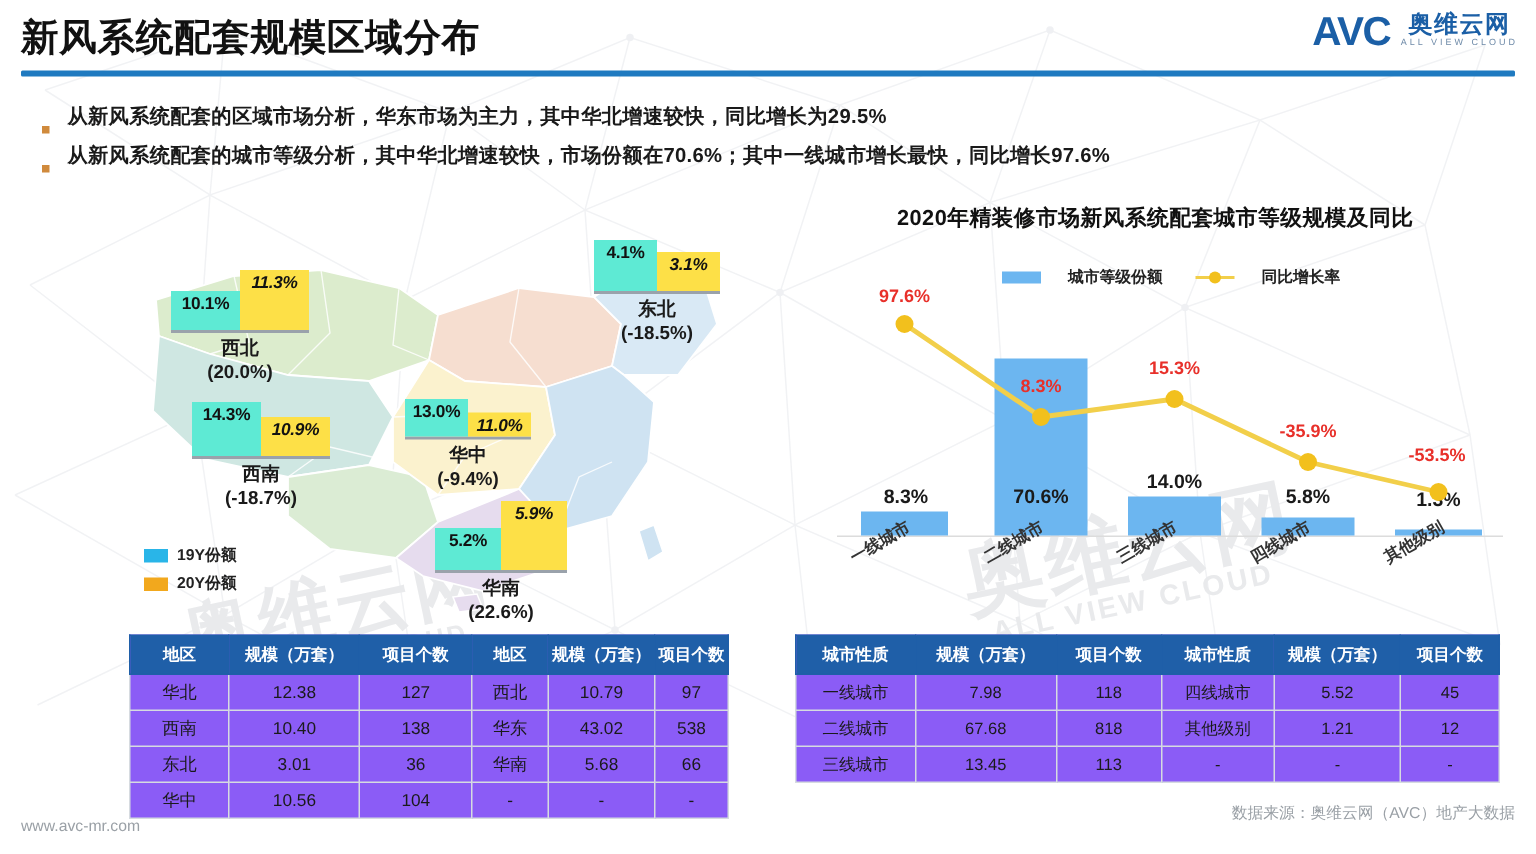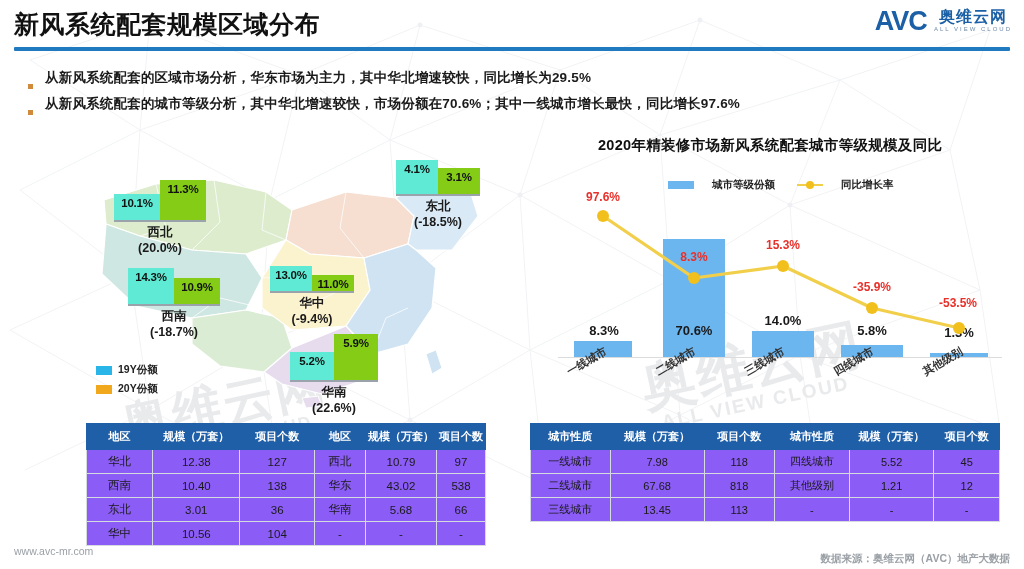--- a/index.html
+++ b/index.html
@@ -48,21 +48,21 @@
   
   .map-wrap { position: absolute; left: 96px; top: 158px; width: 420px; height: 258px; z-index: 2; }
   .map-svg { position: absolute; inset: 0; }
 
   
   .bargrp { position: absolute; z-index: 4; }
   .bars { display: flex; align-items: flex-end; gap: 0px; }
   .bar { display: flex; align-items: flex-start; justify-content: center; }
   .bar span { font-size: 11.5px; font-weight: bold; color: #121212; padding-top: 3px; white-space: nowrap; letter-spacing: -.2px; }
   .bar.b19 { background: #5eead4; }
-  .bar.b20 { background: #84cc16; }
+  .bar.b20 { background: #fde047; font-style: italic; }
   .bar-base { height: 2px; background: #9aa2ab; }
   .reglbl { text-align: center; font-size: 12.5px; font-weight: bold; color: #1a1a1a; line-height: 1.25; margin-top: 3px; white-space: nowrap; }
 
   
   .map-legend { position: absolute; left: 96px; top: 363px; z-index: 6; }
   .mlrow { display: flex; align-items: center; margin-bottom: 5px; }
   .mlsw { width: 16px; height: 9px; margin-right: 6px; }
   .mlsw.c19 { background: #29b5e8; }
   .mlsw.c20 { background: #f2a81d; }
   .mltx { font-size: 10.5px; color: #222; font-weight: bold; }
@@ -94,21 +94,21 @@
     padding: 5px 2px; text-align: center; border: 1px solid #1f5fa8; white-space: nowrap;
   }
   .dtable td {
     font-size: 11.5px; color: #1a1a1a; padding: 4px 2px; text-align: center;
     border: 1px solid #d6dbe0; white-space: nowrap;
   }
   #right-table th, #right-table td { font-size: 11px; }
 
   
   .foot-l { position: absolute; left: 14px; bottom: 12px; font-size: 10.5px; color: #9aa0a6; z-index: 5; }
-  .foot-r { position: absolute; right: 14px; bottom: 3px; font-size: 10.5px; color: #9aa0a6; z-index: 5; font-weight: bold; }
+  .foot-r { position: absolute; right: 14px; bottom: 20px; font-size: 10.5px; color: #9aa0a6; z-index: 5; }
 </style>
 </head>
 <body>
 
 <div class="page">
 
   <svg class="wm-net" viewBox="0 0 1024 569">
     <g stroke="#e6e8ec" stroke-width="1" fill="none">
       <path d="M30 60 L150 20 L300 75 L420 25 L560 70 L700 20 L840 80 L990 30"></path>
       <path d="M20 190 L140 130 L270 200 L390 140 L520 195 L660 135 L790 205 L950 150"></path>

